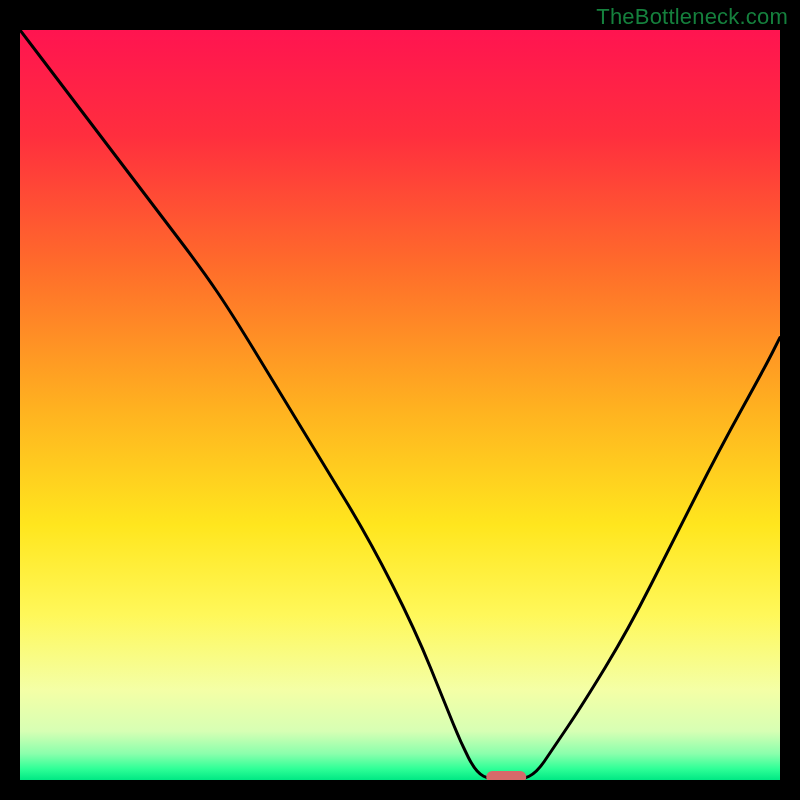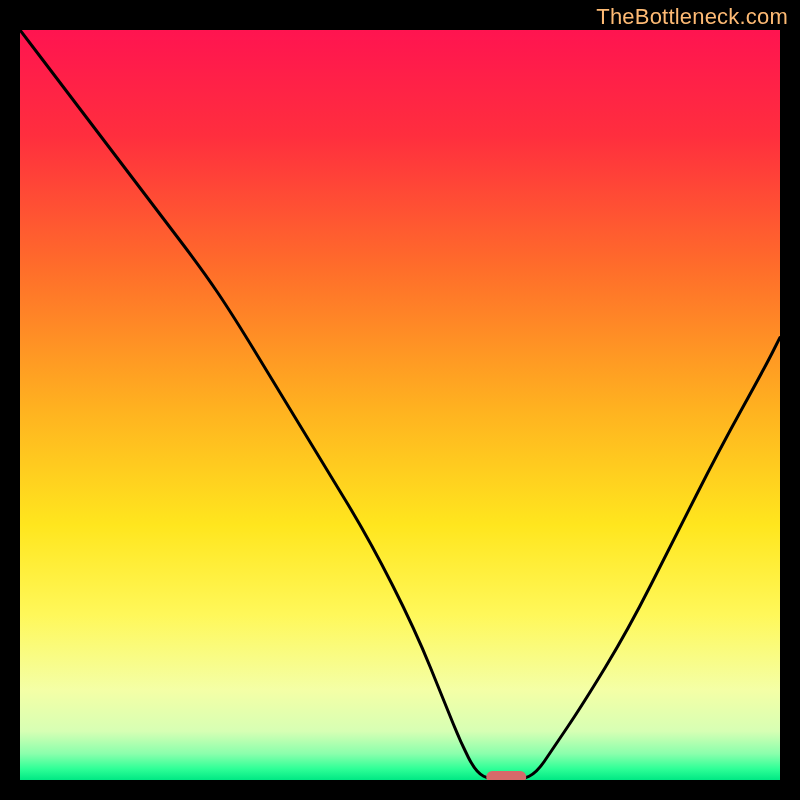--- a/index.html
+++ b/index.html
@@ -44,21 +44,21 @@
     position: absolute;
     border-radius: 999px;
     transform: translate(-50%, -50%);
   }
   .watermark {
     position: absolute;
     top: 4px;
     right: 12px;
     font-family: Arial, Helvetica, sans-serif;
     font-size: 22px;
-    color: #fdba74;
+    color: #15803d;
     letter-spacing: 0.2px;
   }
 </style>
 </head>
 <body>
 
 <div class="frame">
   <div class="watermark">TheBottleneck.com</div>
 
   <div class="plot">

